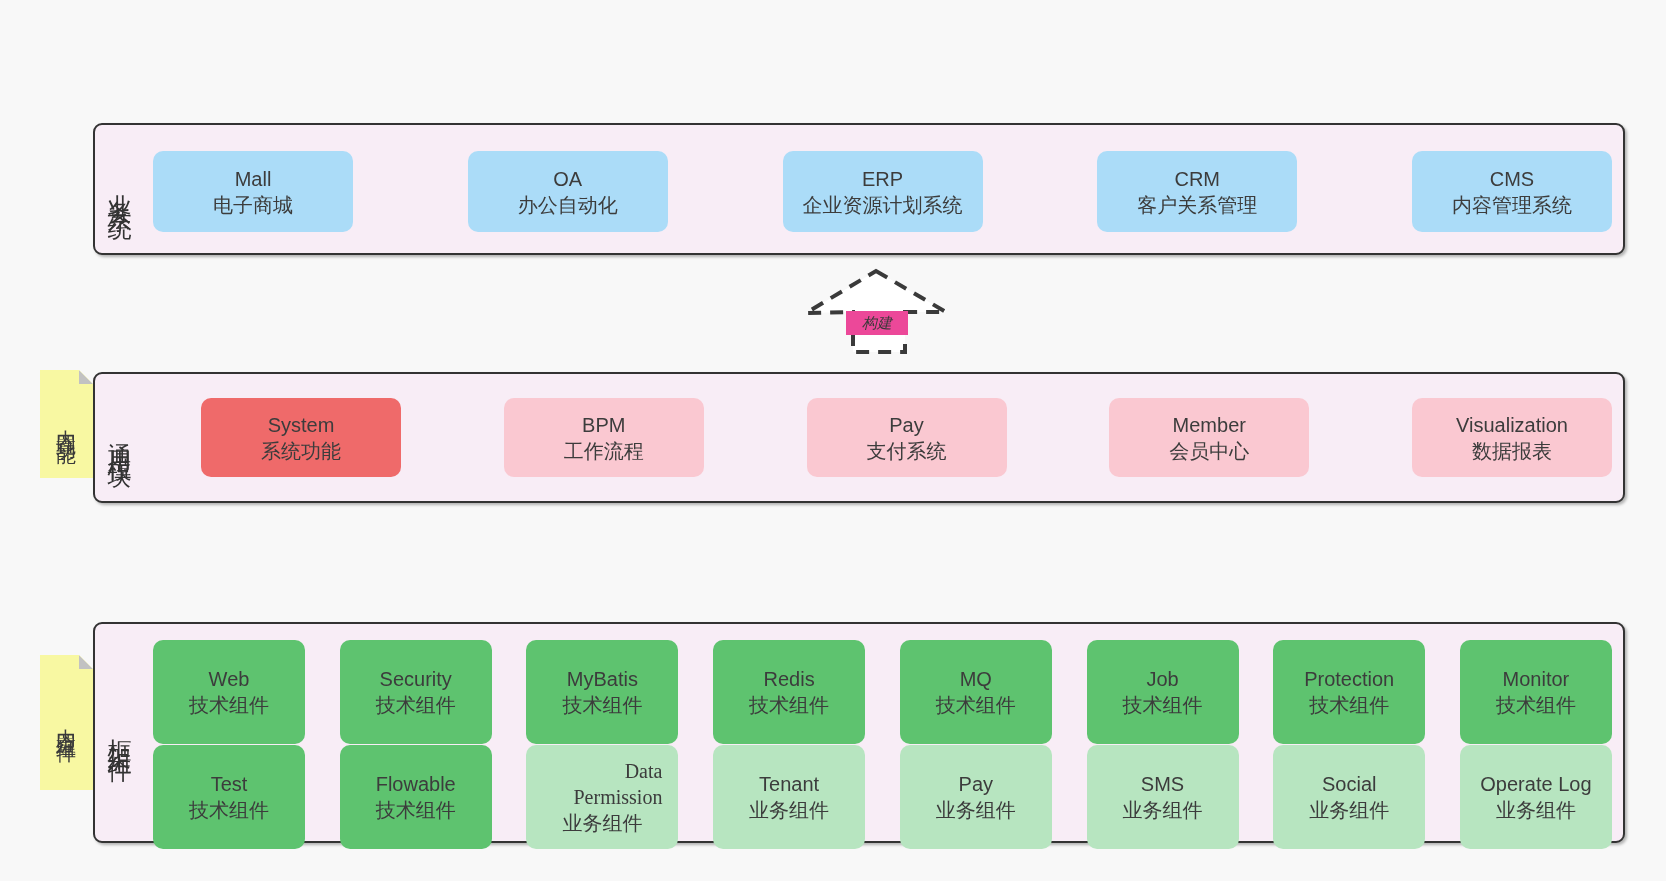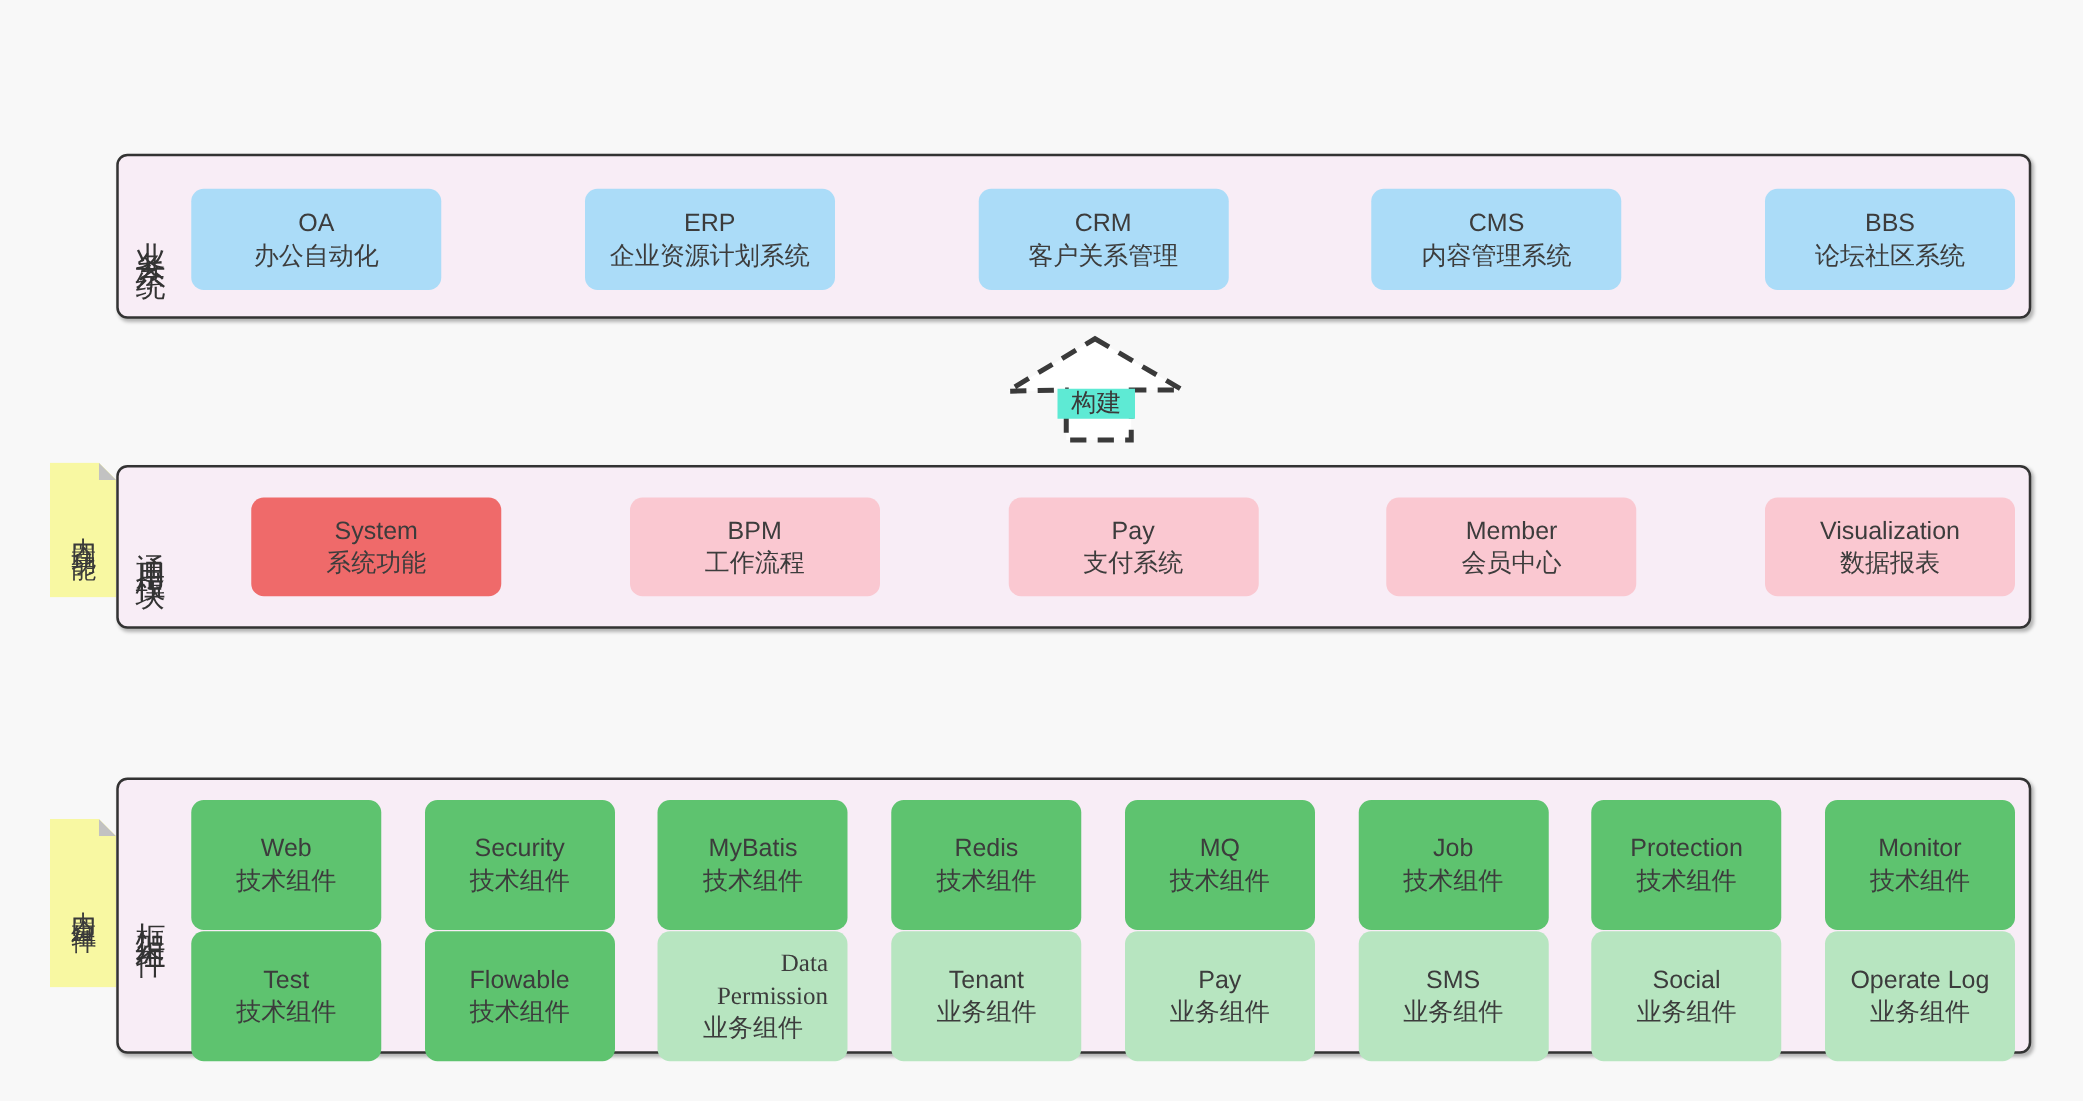--- a/index.html
+++ b/index.html
@@ -93,53 +93,54 @@
     line-height:1;
   }
   
   .arrow { position:absolute; z-index:3; }
   .arrow svg { display:block; }
   .arrow-label {
     position:absolute;
     left:50px; width:62px;
     top:50px;
     text-align:center;
-    font-size:20px;
-    background:#5eead4;
+    font-size:15px;
+    background:#ec4899;
     color:#3a3a3a;
     line-height:24px;
+    font-style:italic;
   }
 </style>
 </head>
 <body>
 
 <div id="canvas">
 
   <div class="panel" style="top:123px;height:132px;">
     <div class="vlabel">业务系统</div>
     <div class="boxrow" style="top:26px;">
       <div class="box blue w6 h81">
+        <div>Mall</div>
+        <div>电子商城</div>
+      </div>
+      <div class="box blue w6 h81">
         <div>OA</div>
         <div>办公自动化</div>
       </div>
       <div class="box blue w6 h81">
         <div>ERP</div>
         <div>企业资源计划系统</div>
       </div>
       <div class="box blue w6 h81">
         <div>CRM</div>
         <div>客户关系管理</div>
       </div>
       <div class="box blue w6 h81">
         <div>CMS</div>
         <div>内容管理系统</div>
-      </div>
-      <div class="box blue w6 h81">
-        <div>BBS</div>
-        <div>论坛社区系统</div>
       </div>
     </div>
   </div>
 
   <div class="arrow" style="left:796px;top:261px;width:160px;height:100px;">
     <svg width="160" height="100" viewBox="0 0 160 100">
       <path d="M80 10 L150 51 L109 51 L109 91 L57 91 L57 51 L10 52 Z" fill="#ffffff" stroke="#3a3a3a" stroke-width="4" stroke-dasharray="13 9" stroke-linejoin="miter"></path>
     </svg>
     <div class="arrow-label">构建</div>
   </div>

